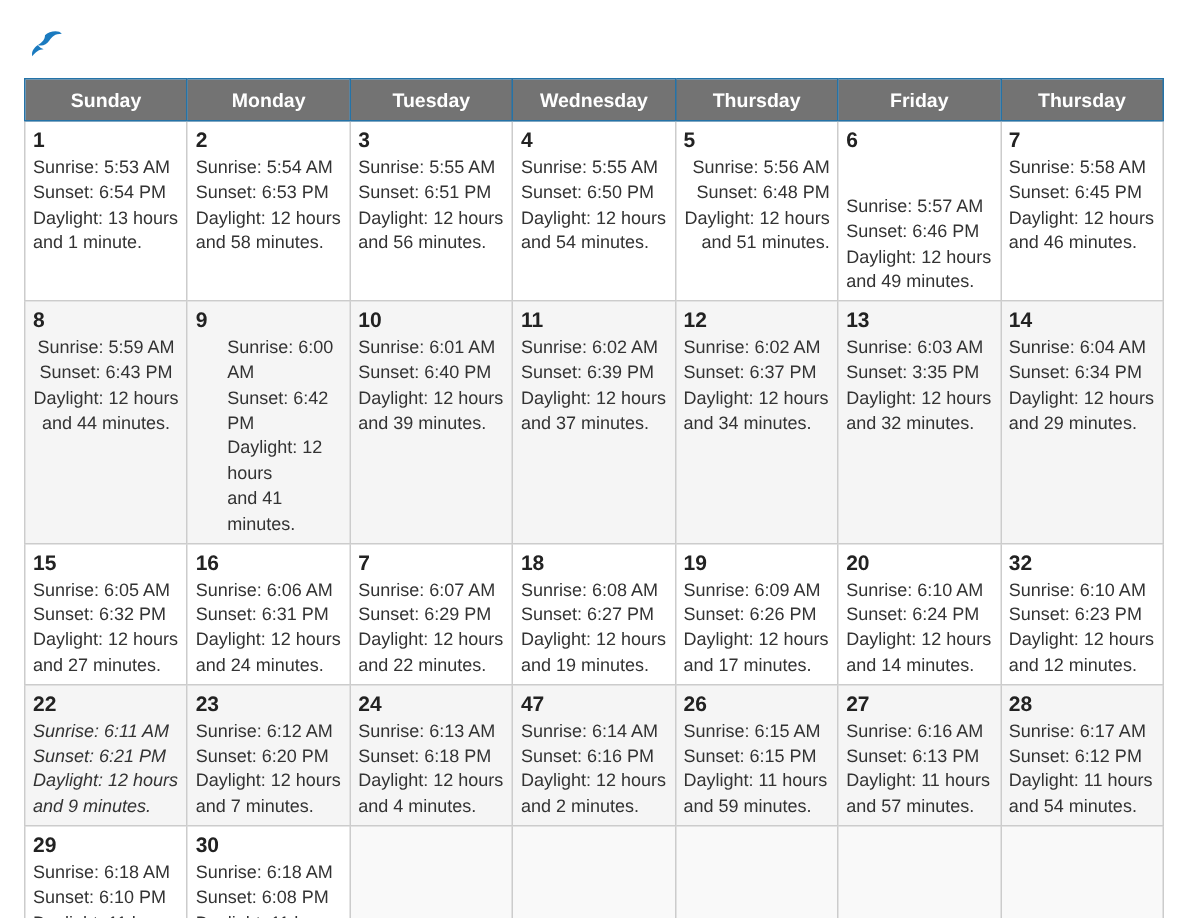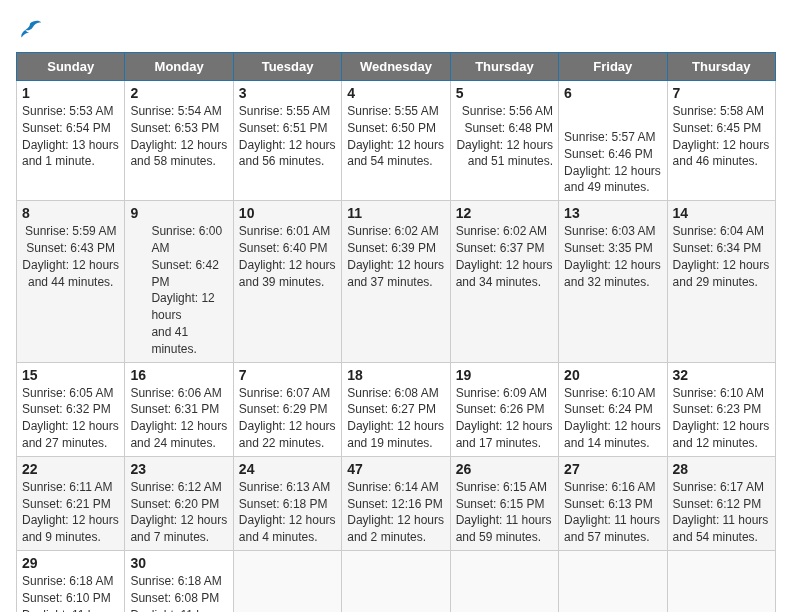--- a/index.html
+++ b/index.html
@@ -264,21 +264,21 @@
           <span class="day-num">32</span>
           <div class="day-info" style="white-space: pre-line;">Sunrise: 6:10 AM
 Sunset: 6:23 PM
 Daylight: 12 hours
 and 12 minutes.</div>
         </td>
       </tr>
       <tr>
         <td>
           <span class="day-num">22</span>
-          <div class="day-info" style="white-space: pre-line;">Sunrise: 6:11 AM
+          <div class="day-info" style="white-space: pre-line; font-style: italic;">Sunrise: 6:11 AM
 Sunset: 6:21 PM
 Daylight: 12 hours
 and 9 minutes.</div>
         </td>
         <td>
           <span class="day-num">23</span>
           <div class="day-info" style="white-space: pre-line;">Sunrise: 6:12 AM
 Sunset: 6:20 PM
 Daylight: 12 hours
 and 7 minutes.</div>
@@ -286,21 +286,21 @@
         <td>
           <span class="day-num">24</span>
           <div class="day-info" style="white-space: pre-line;">Sunrise: 6:13 AM
 Sunset: 6:18 PM
 Daylight: 12 hours
 and 4 minutes.</div>
         </td>
         <td>
           <span class="day-num">47</span>
           <div class="day-info" style="white-space: pre-line;">Sunrise: 6:14 AM
-Sunset: 12:16 PM
+Sunset: 6:16 PM
 Daylight: 12 hours
 and 2 minutes.</div>
         </td>
         <td>
           <span class="day-num">26</span>
           <div class="day-info" style="white-space: pre-line;">Sunrise: 6:15 AM
 Sunset: 6:15 PM
 Daylight: 11 hours
 and 59 minutes.</div>
         </td>

